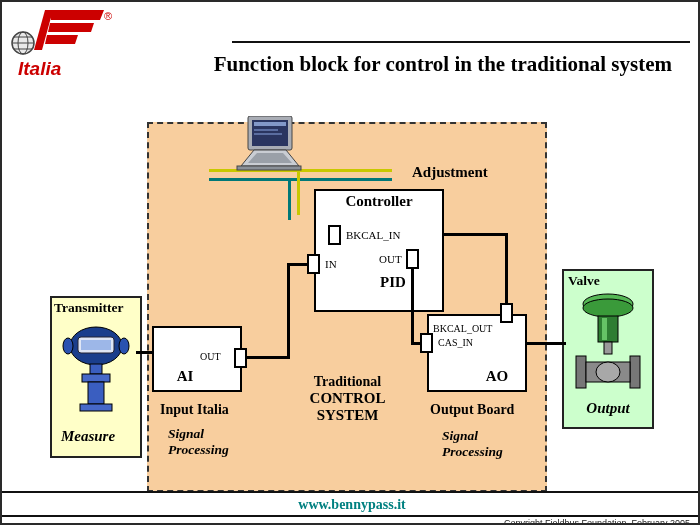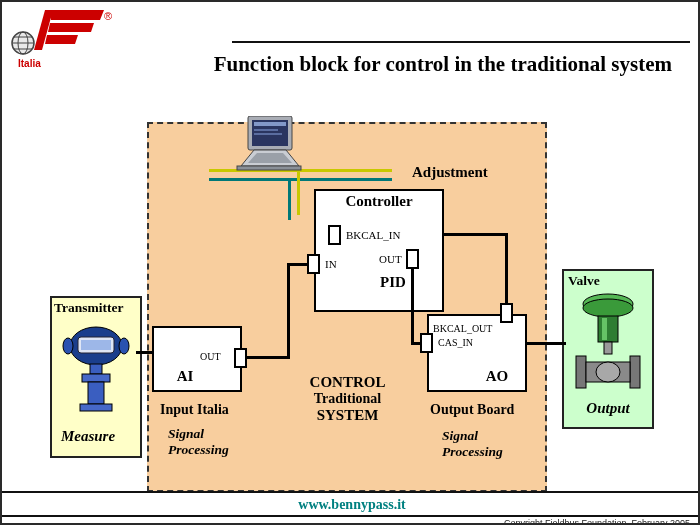--- a/index.html
+++ b/index.html
@@ -30,21 +30,21 @@
   <div class="abs" style="left:102px;top:8px;color:#cc0000;font-size:11px;font-family:'Liberation Sans',sans-serif;z-index:6;">®</div>
   <div class="abs" style="left:8px;top:28px;width:26px;height:26px;z-index:6;">
     <svg width="26" height="26" viewBox="0 0 26 26">
       <circle cx="13" cy="13" r="11" fill="#e9e9e9" stroke="#444" stroke-width="1.5"></circle>
       <ellipse cx="13" cy="13" rx="5" ry="11" fill="none" stroke="#444"></ellipse>
       <line x1="2" y1="13" x2="24" y2="13" stroke="#444"></line>
       <line x1="4" y1="7" x2="22" y2="7" stroke="#444"></line>
       <line x1="4" y1="19" x2="22" y2="19" stroke="#444"></line>
     </svg>
   </div>
-  <div class="abs" style="left:16px;top:56px;color:#cc0000;font-weight:bold;font-size:10px;font-family:'Liberation Sans',sans-serif;z-index:6;">Italia</div>
+  <div class="abs" style="left:16px;top:56px;color:#cc0000;font-weight:bold;font-size:19px;font-family:'Liberation Sans',sans-serif;z-index:6;font-style:italic;">Italia</div>
 
   <div class="abs" style="left:230px;top:39px;width:458px;height:2px;background:#111;"></div>
 
   <div class="lbl" style="left:40px;top:50px;width:630px;text-align:right;font-size:21px;">Function block for control in the traditional system</div>
 
   <div class="abs" style="left:145px;top:120px;width:400px;height:370px;background:#F8CE9E;border:2px dashed #333;box-sizing:border-box;z-index:1;"></div>
 
   <div class="abs" style="left:231px;top:114px;width:72px;height:56px;z-index:3;">
     <svg width="72" height="56" viewBox="0 0 72 56">
       <rect x="15" y="0" width="44" height="34" rx="2" fill="#a9adb5" stroke="#444"></rect>
@@ -95,22 +95,22 @@
   <div class="line" style="left:244px;top:354px;width:44px;height:3px;"></div>
   <div class="line" style="left:285px;top:261px;width:3px;height:96px;"></div>
   <div class="line" style="left:288px;top:261px;width:18px;height:3px;"></div>
   <div class="line" style="left:409px;top:265px;width:3px;height:78px;"></div>
   <div class="line" style="left:409px;top:340px;width:12px;height:3px;"></div>
   <div class="line" style="left:442px;top:231px;width:64px;height:3px;"></div>
   <div class="line" style="left:503px;top:231px;width:3px;height:72px;"></div>
   <div class="line" style="left:524px;top:340px;width:40px;height:3px;"></div>
 
   <div class="abs" style="left:288px;top:372px;width:115px;text-align:center;z-index:6;">
+    <div class="lbl" style="position:static;font-size:14px;">Traditional</div>
     <div class="lbl" style="position:static;font-size:15px;">CONTROL</div>
-    <div class="lbl" style="position:static;font-size:14px;">Traditional</div>
     <div class="lbl" style="position:static;font-size:15px;">SYSTEM</div>
   </div>
 
   <div class="lbl" style="left:158px;top:400px;font-size:14px;">Input Italia</div>
   <div class="lbl it" style="left:166px;top:424px;width:85px;font-size:13.5px;white-space:normal;">Signal Processing</div>
   <div class="lbl" style="left:428px;top:400px;font-size:14px;">Output Board</div>
   <div class="lbl it" style="left:440px;top:426px;width:85px;font-size:13.5px;white-space:normal;">Signal Processing</div>
 
   <div class="panel" style="left:48px;top:294px;width:92px;height:162px;background:#FFFFC8;"></div>
   <div class="lbl" style="left:52px;top:298px;font-size:13.5px;">Transmitter</div>

